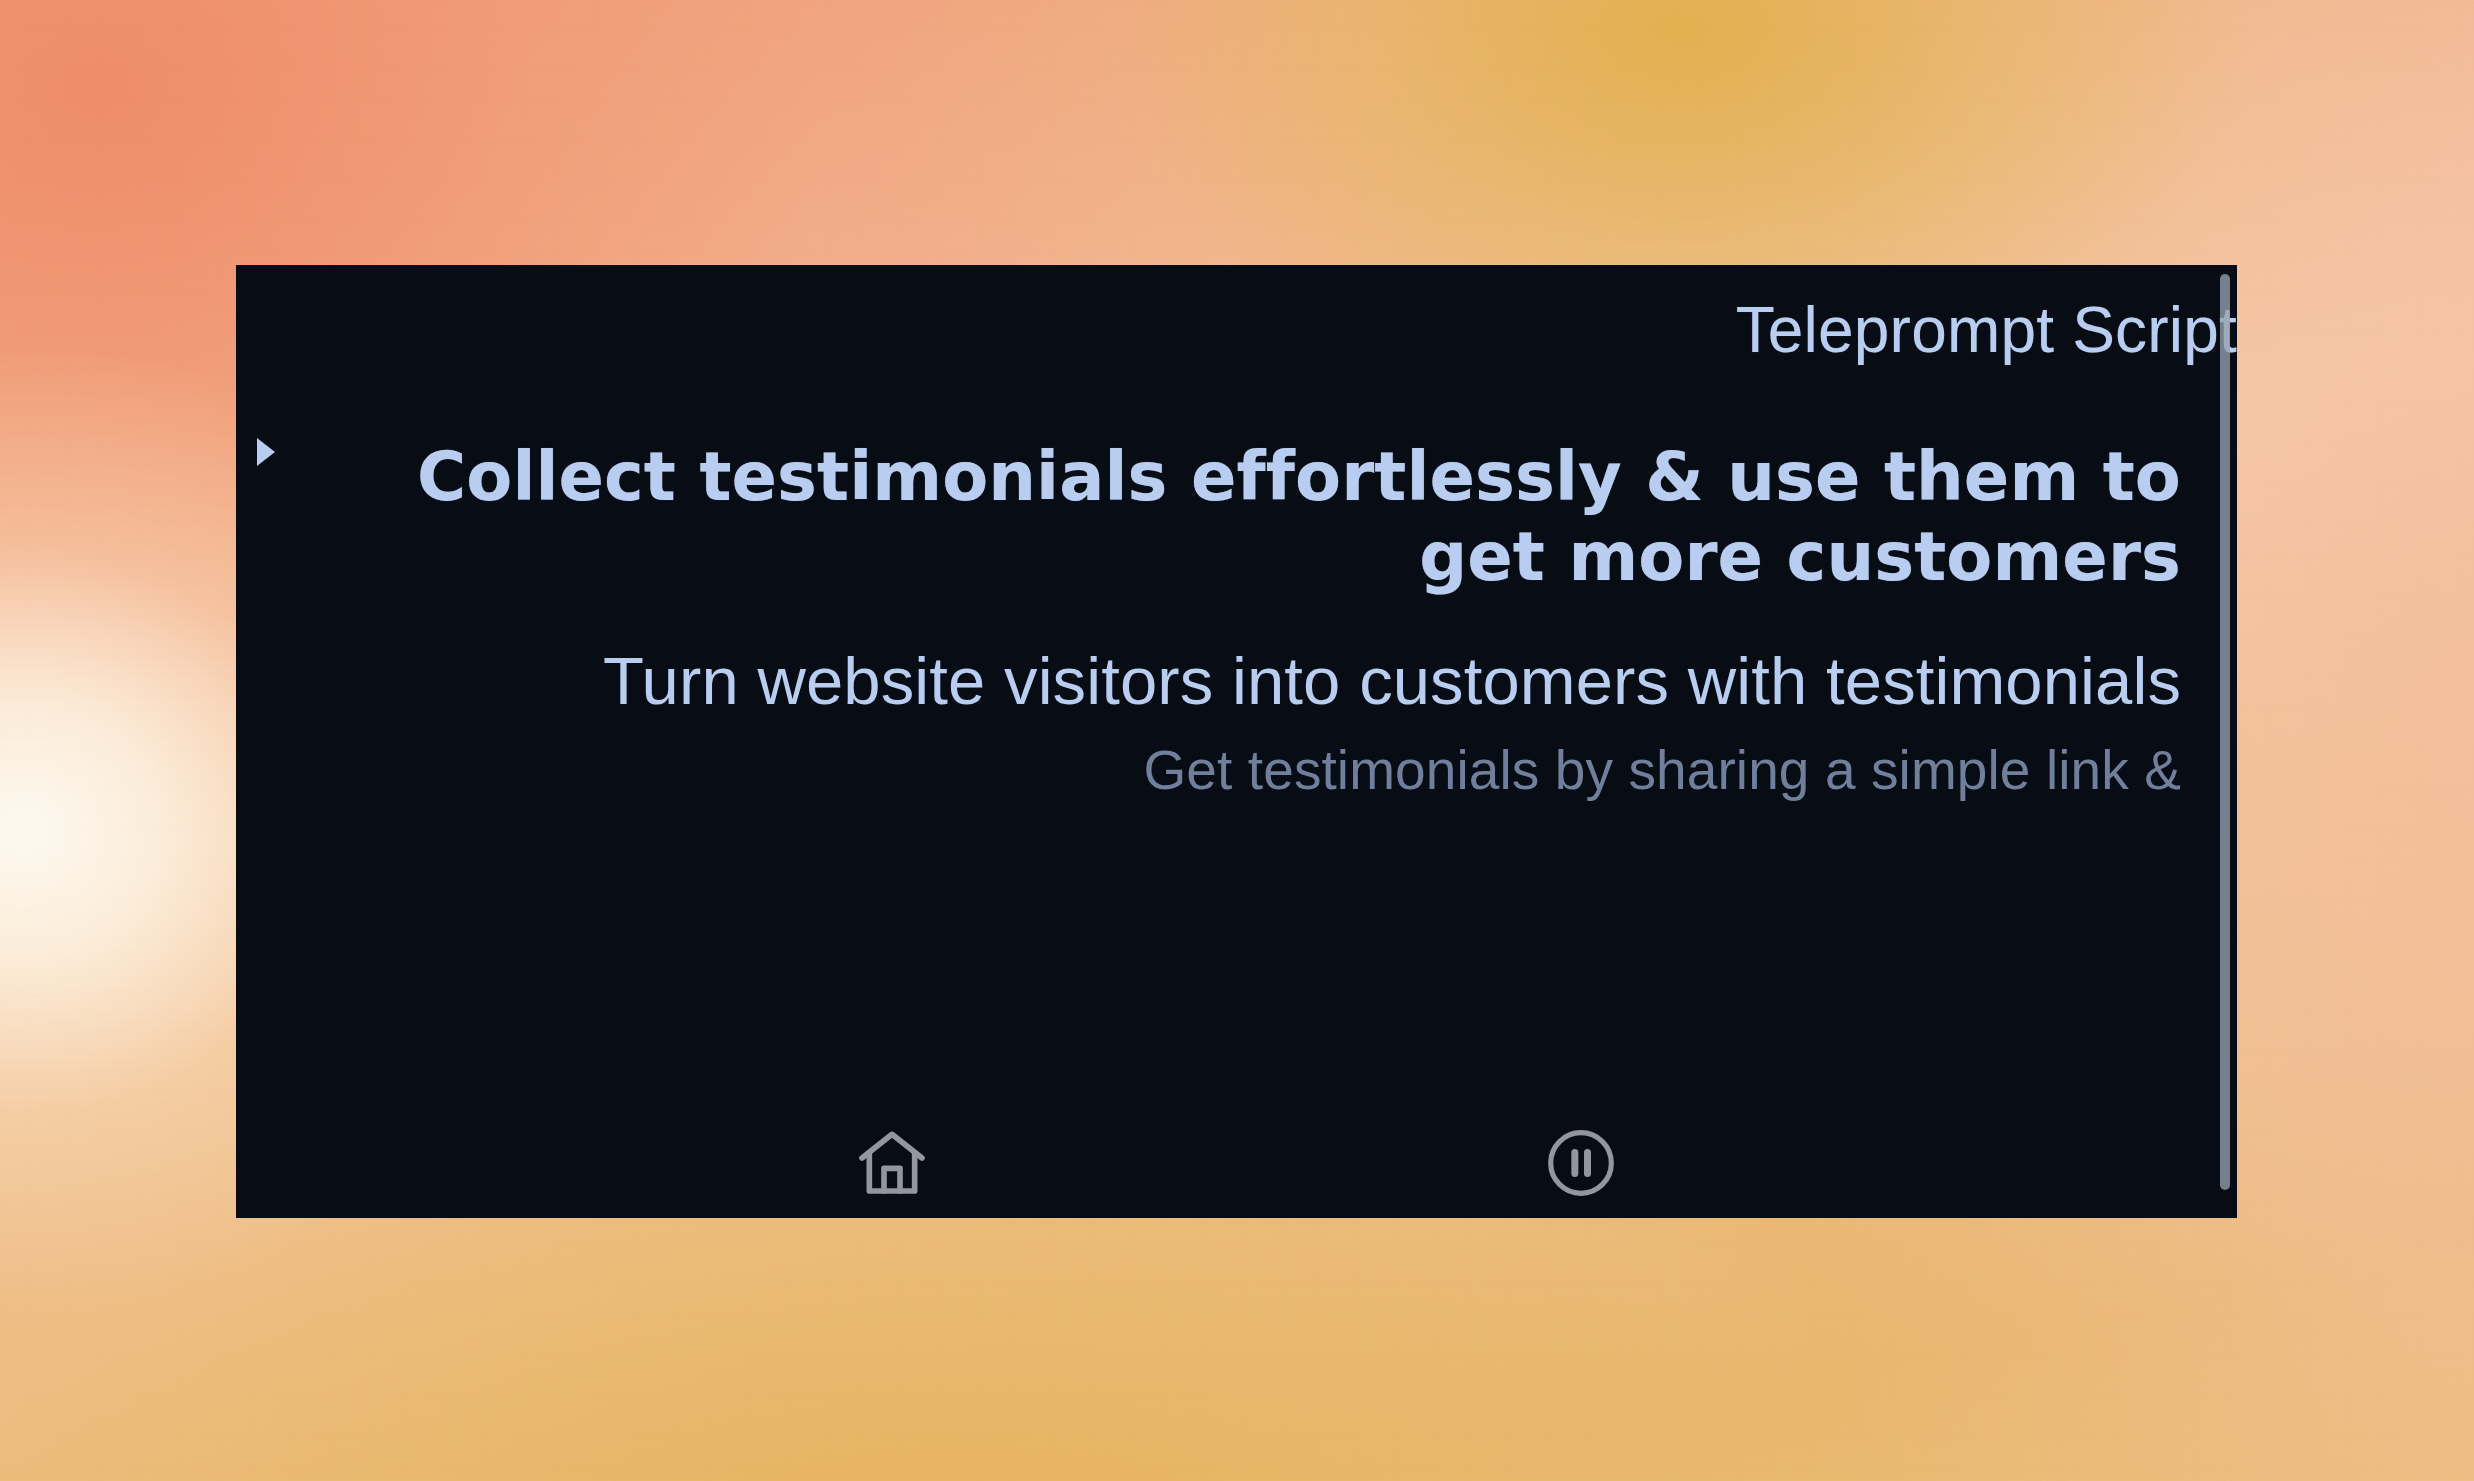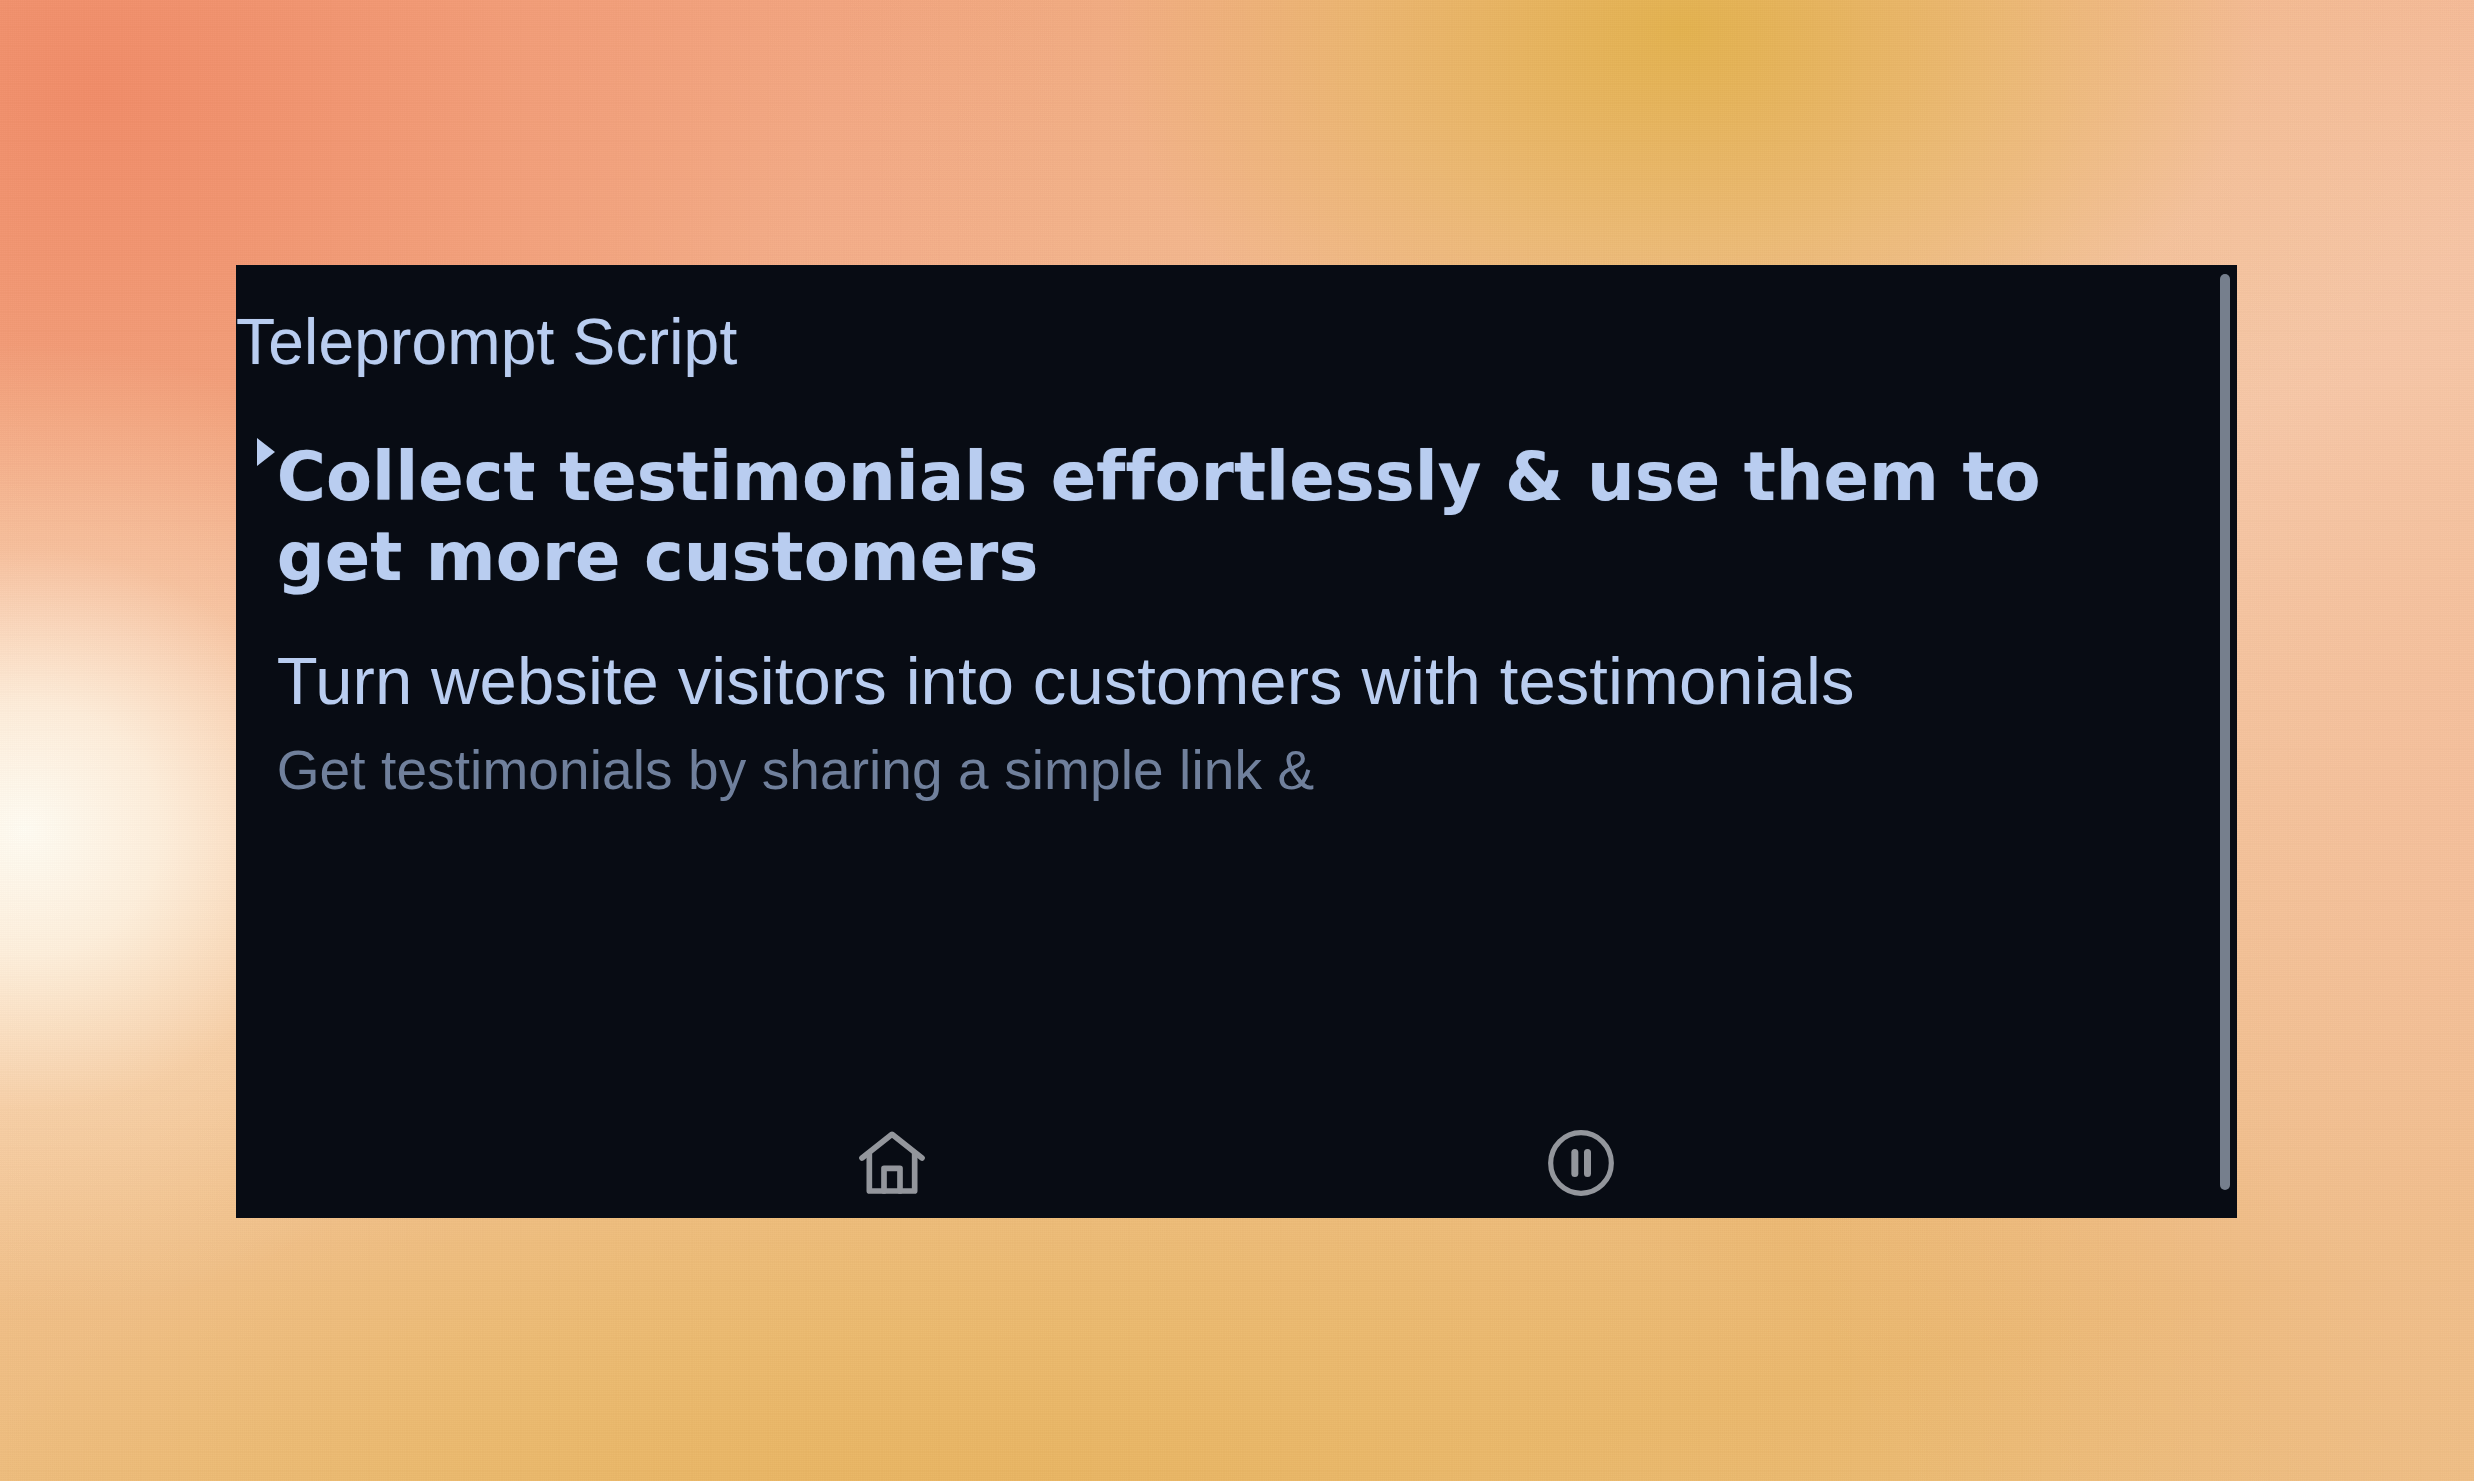--- a/index.html
+++ b/index.html
@@ -87,38 +87,39 @@
     left: 236px;
     top: 265px;
     width: 2001px;
     height: 953px;
     background: #080c14;
     overflow: hidden;
     z-index: 5;
   }
 
   #prompter-title {
-    text-align: left;
+    text-align: right;
     color: #b9cdf0;
     font-size: 64px;
     font-weight: 400;
     letter-spacing: 0.2px;
     line-height: 1.1;
-    padding-top: 42px;
+    padding-top: 30px;
     font-family: "Liberation Sans", "DejaVu Sans", sans-serif;
     text-shadow: 0 0 0.9px rgba(185,205,240,0.45);
   }
 
   #script-body {
     position: absolute;
     left: 0;
     top: 152px;
     right: 0;
     bottom: 0;
-    padding: 0 56px 0 22px;
+    padding: 0 56px 0 37px;
+    text-align: right;
   }
 
   
   #cue-caret {
     position: absolute;
     left: 20.6px;
     top: 20.6px;
     width: 0;
     height: 0;
     border-left: 18.7px solid #b9cdf0;

